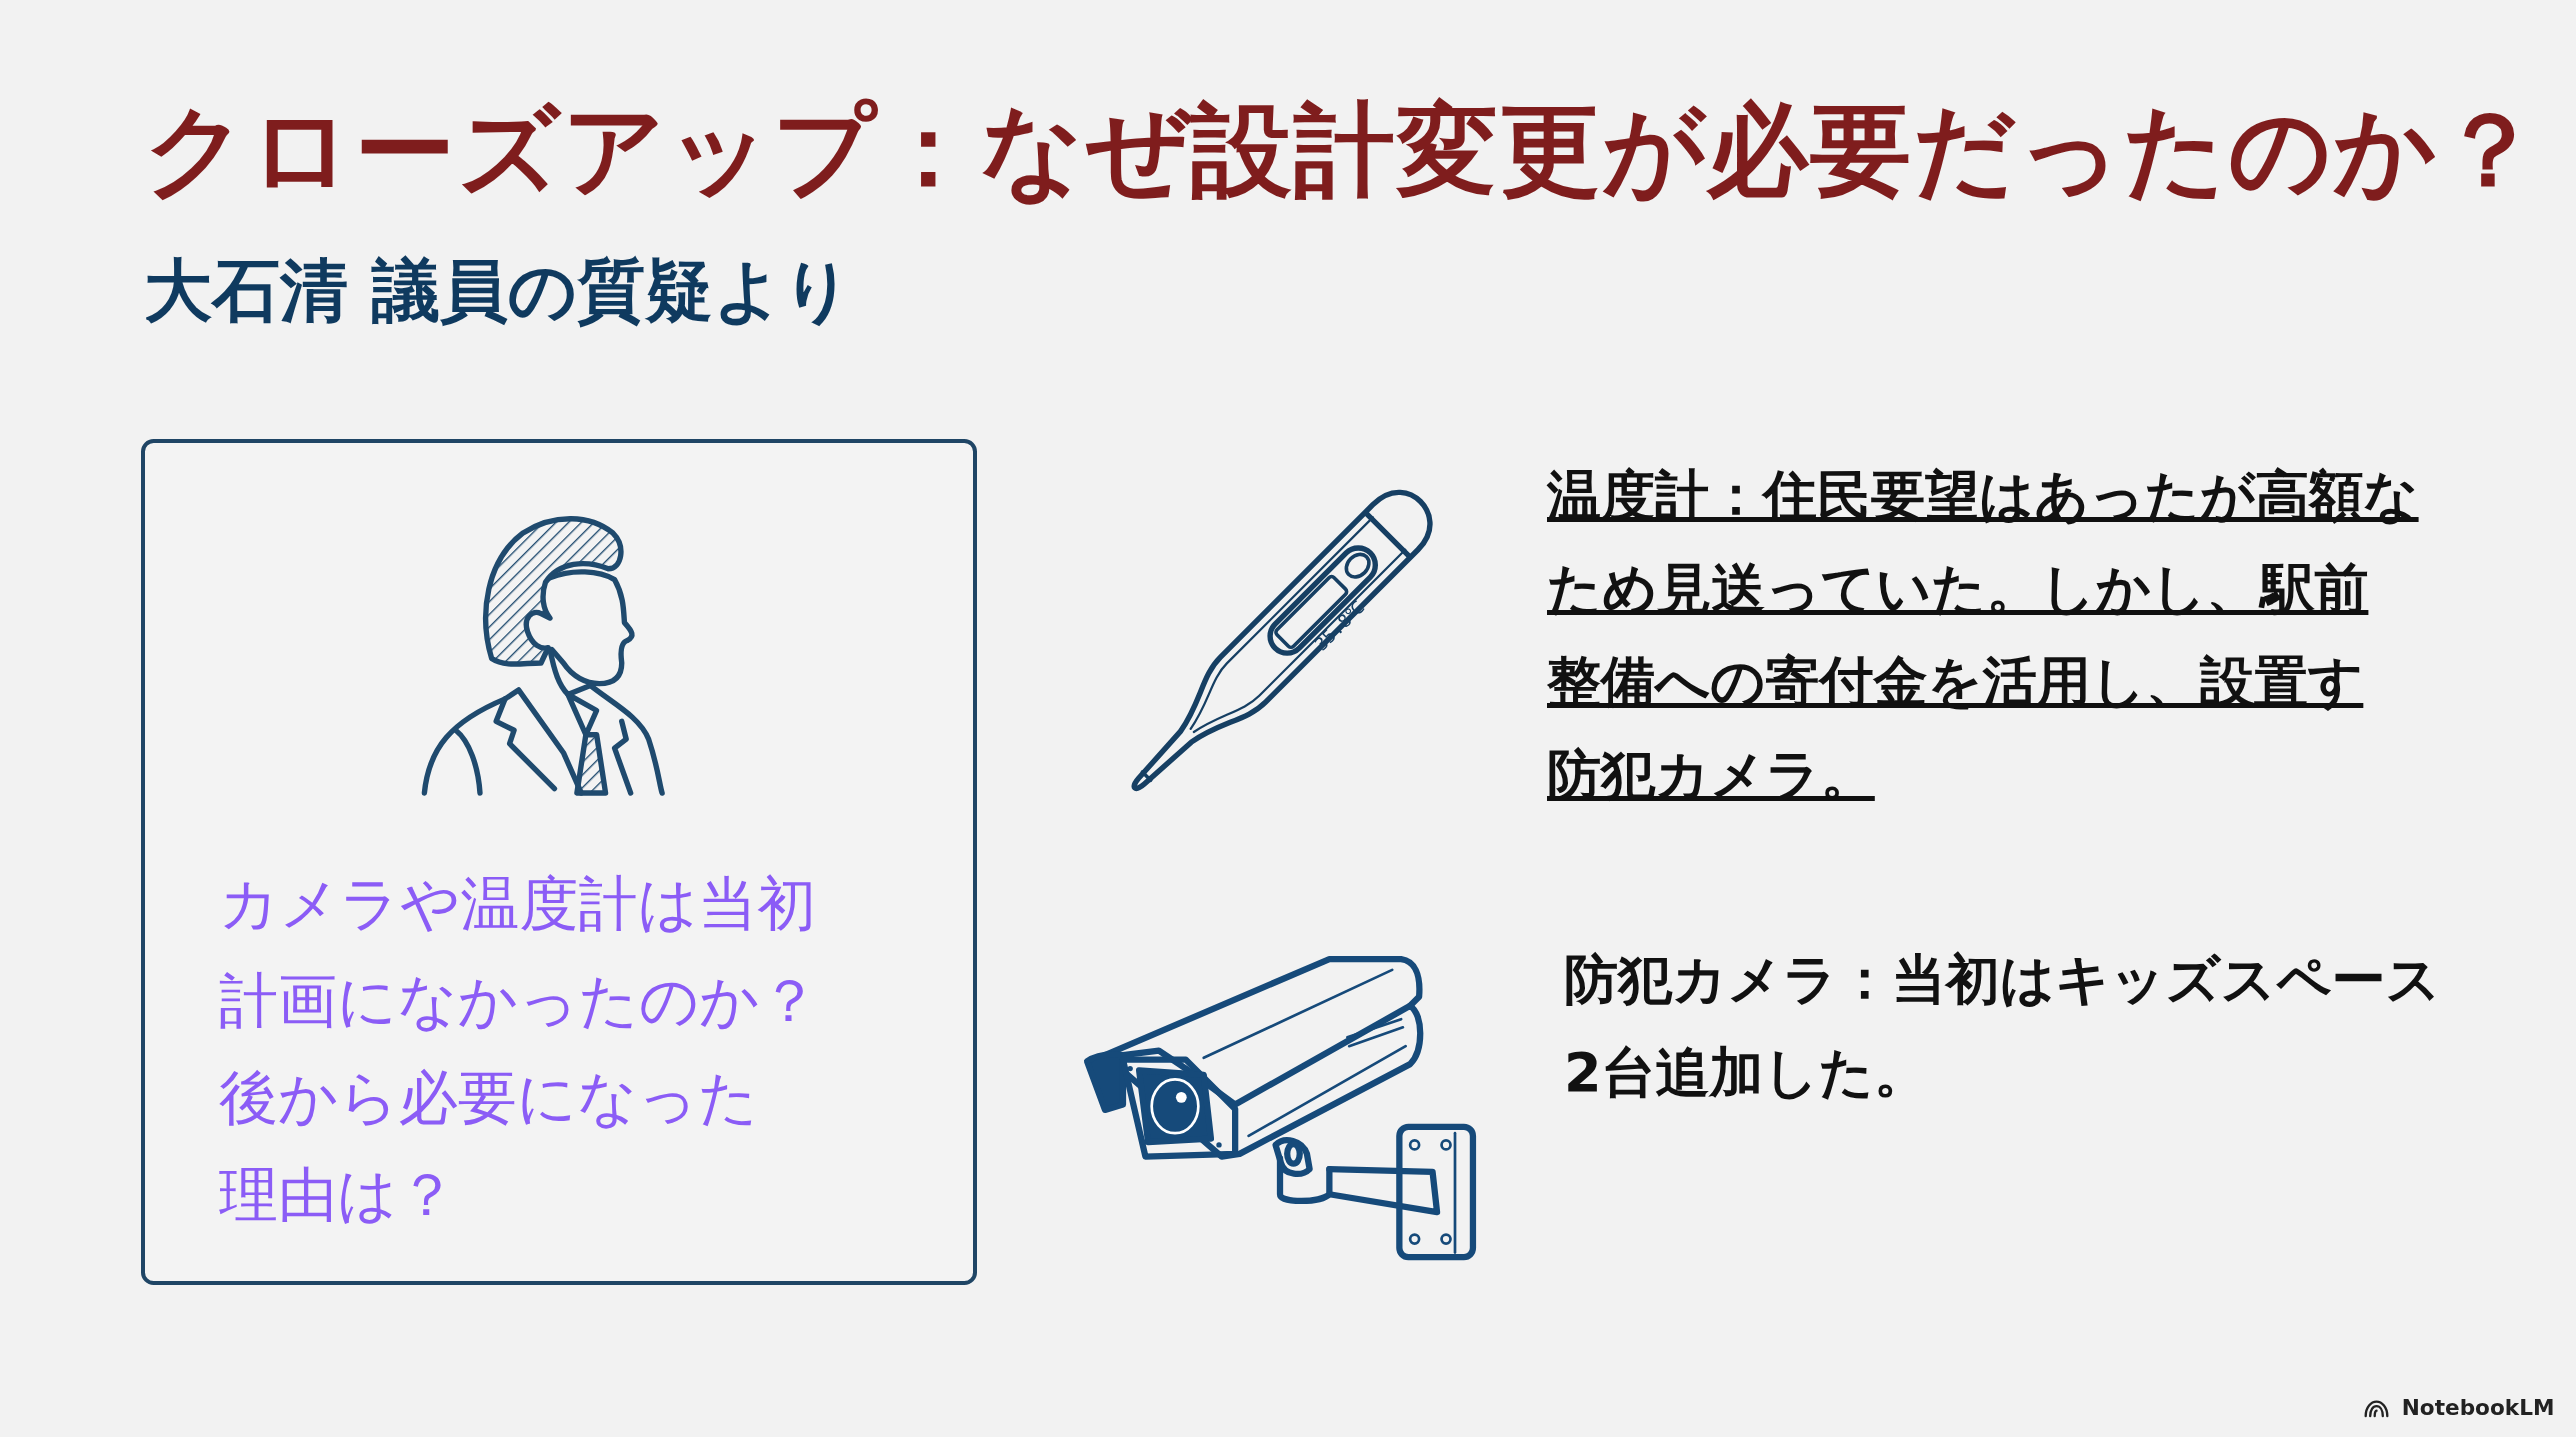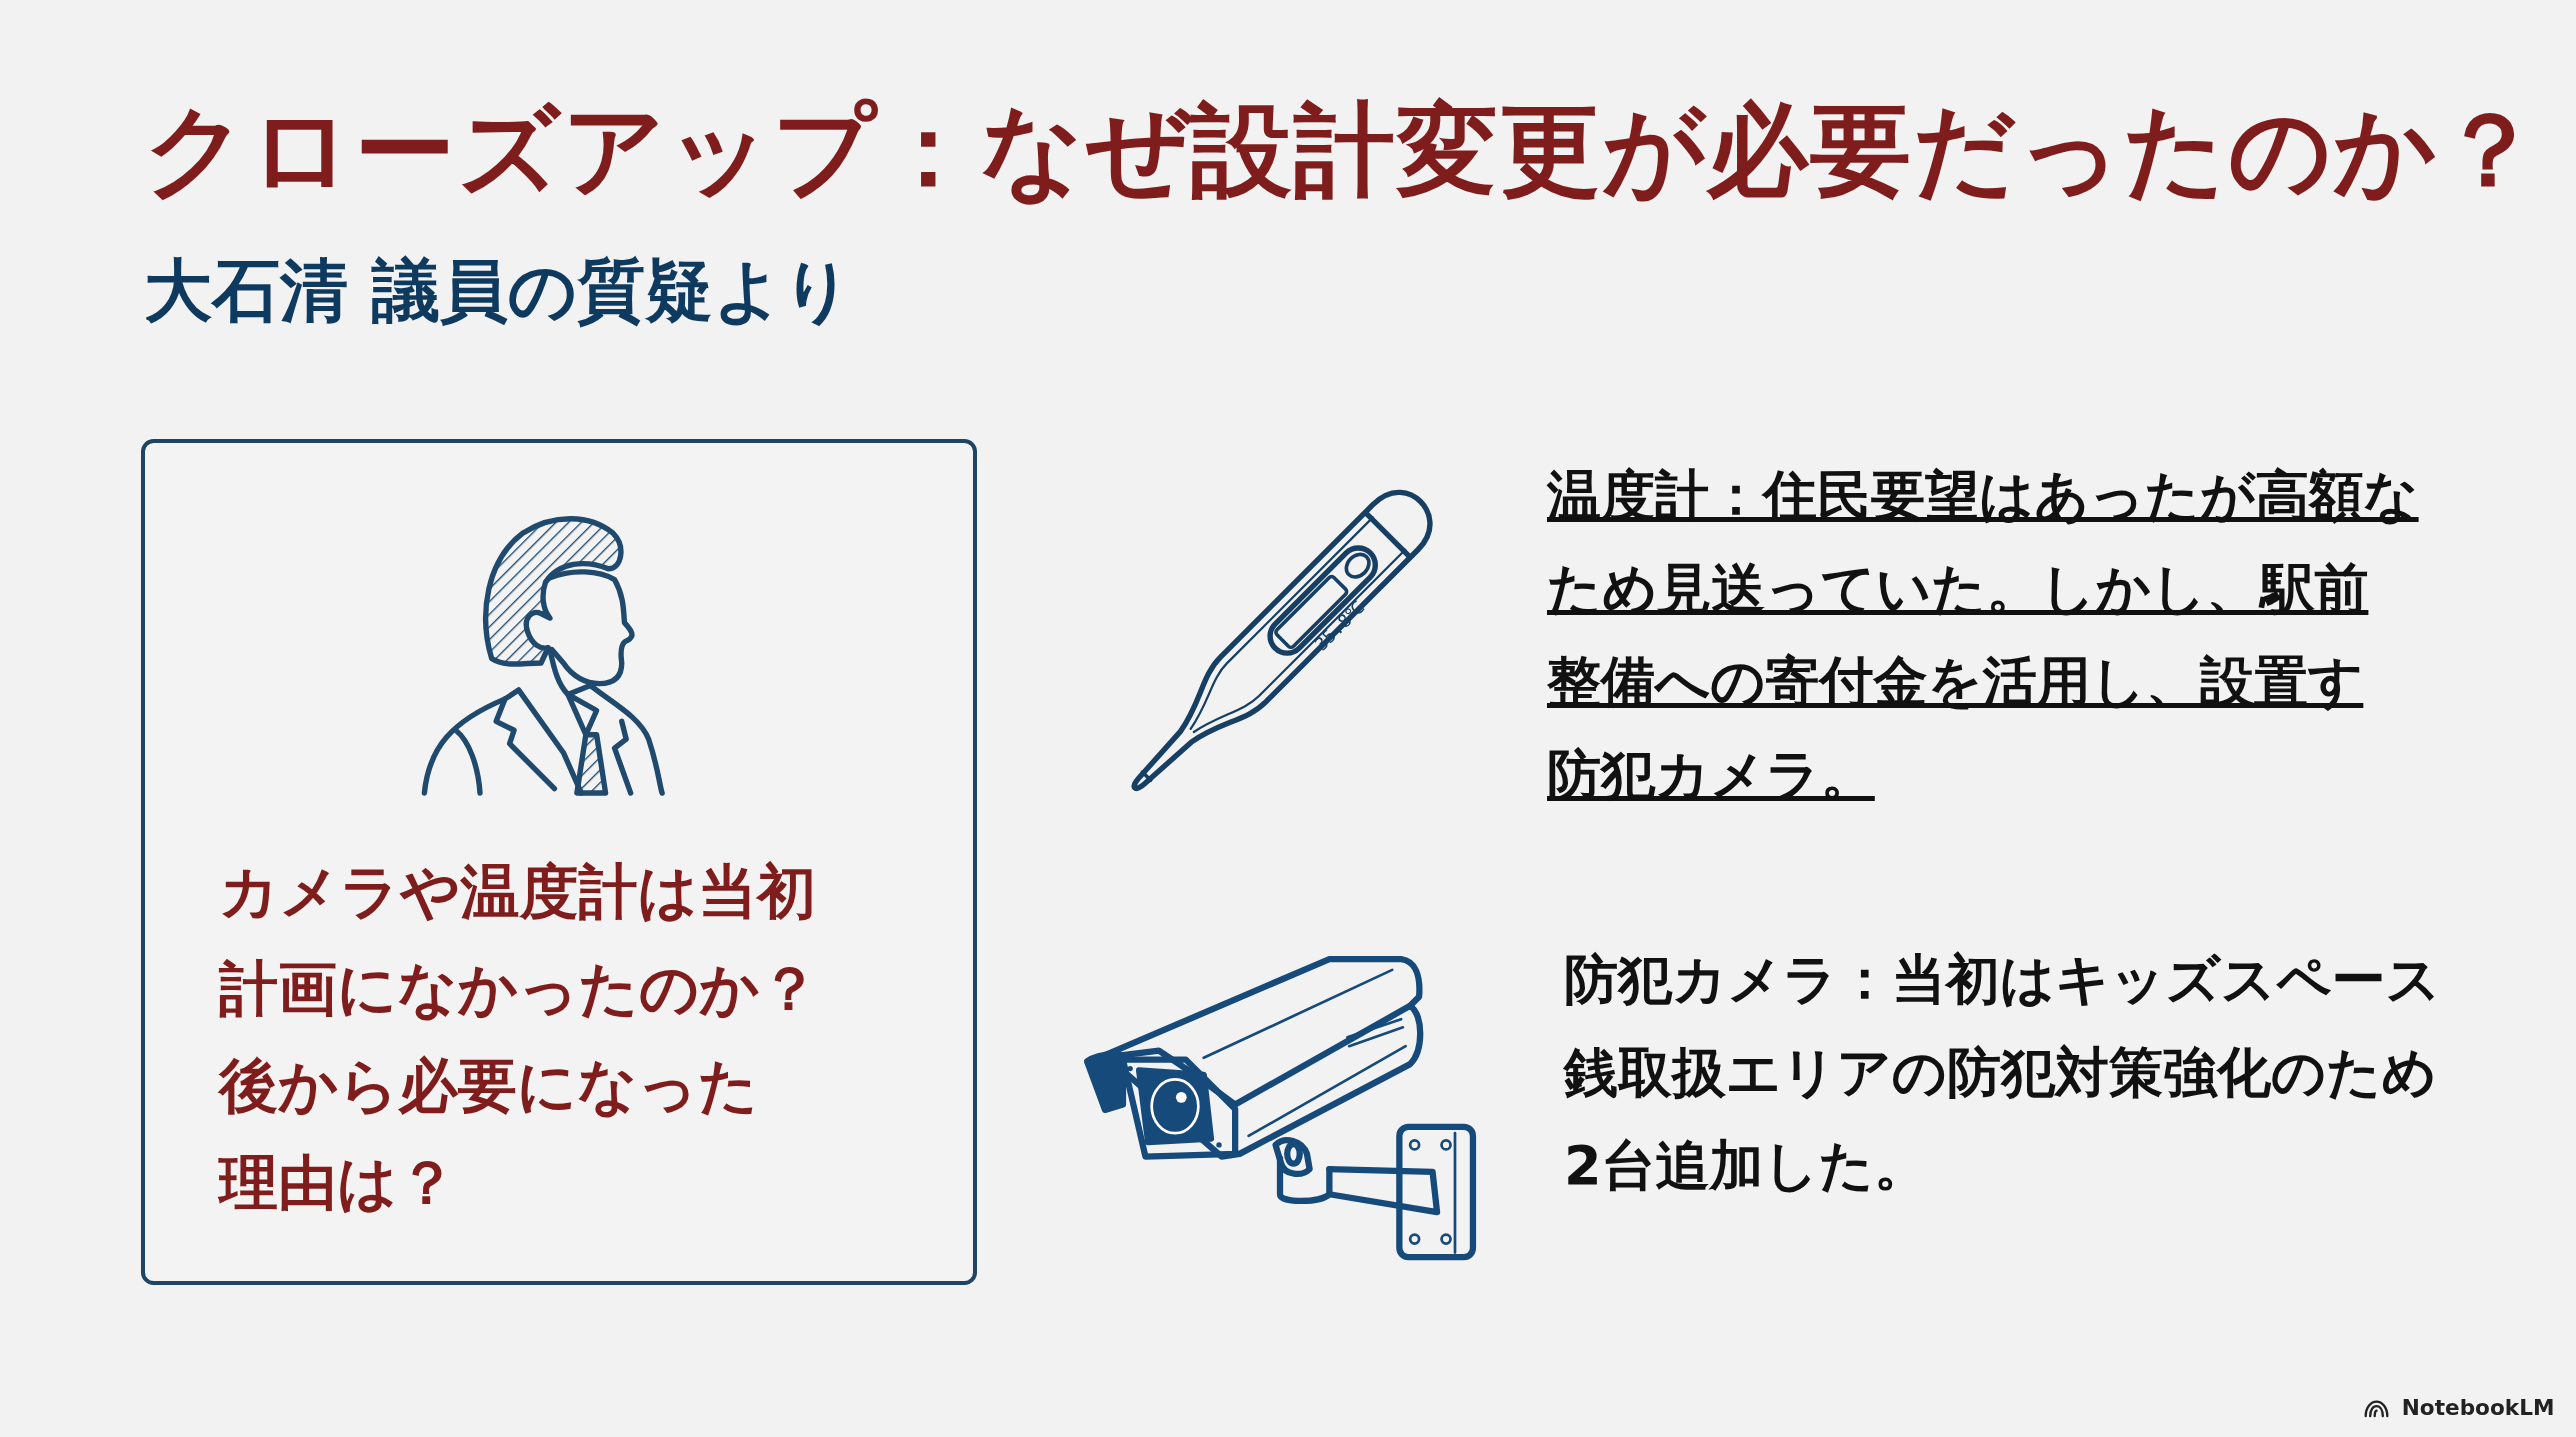--- a/index.html
+++ b/index.html
@@ -50,25 +50,25 @@
     .person-icon {
       position: absolute;
       left: 261px;
       top: 63px;
       width: 270px;
       height: 305px;
     }
     .question-text {
       position: absolute;
       left: 74px;
-      top: 400px;
+      top: 412px;
       font-size: 59px;
-      font-weight: bold;
+      font-weight: normal;
       line-height: 97px;
-      color: #7f1d1d;
+      color: #8b5cf6;
       white-space: nowrap;
     }
     .thermo-icon {
       position: absolute;
       left: 1087px;
       top: 422px;
       width: 413px;
       height: 413px;
     }
     .camera-icon {
@@ -195,21 +195,20 @@
 
 <div class="info-text info-thermo">
   <div>温度計：住民要望はあったが高額な</div>
   <div>ため見送っていた。しかし、駅前</div>
   <div>整備への寄付金を活用し、設置す</div>
   <div>防犯カメラ。</div>
 </div>
 
 <div class="info-text info-camera">
   <div>防犯カメラ：当初はキッズスペース</div>
-  <div>銭取扱エリアの防犯対策強化のため</div>
   <div>2台追加した。</div>
 </div>
 
 <div class="brand">
   <svg viewBox="0 0 30 22" fill="none" stroke="#222222" stroke-width="2.6" stroke-linecap="round">
     <path d="M3 20 C3 10 9 4 15 4 C21 4 27 10 27 20"></path>
     <path d="M8 20 C8 13 11 9 15 9 C19 9 22 13 22 20"></path>
     <path d="M13 20 C13 16 14 14 15 14"></path>
   </svg>
   <span>NotebookLM</span>

